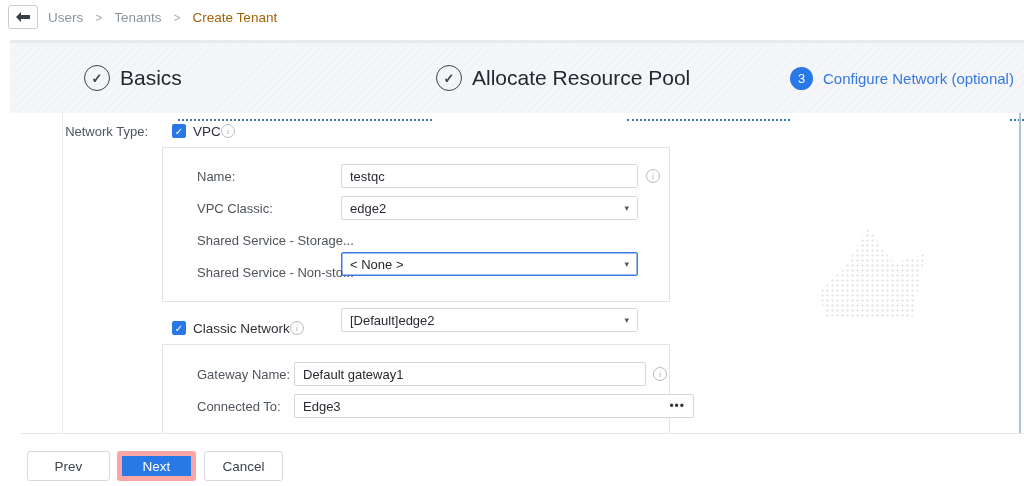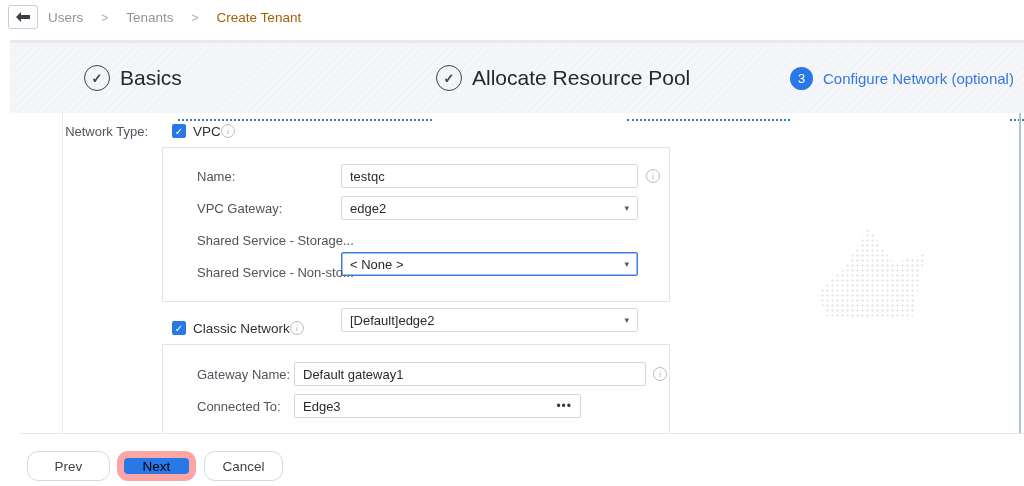--- a/index.html
+++ b/index.html
@@ -4,21 +4,21 @@
 <style>
   * { margin:0; padding:0; box-sizing:border-box; }
   html,body { width:1024px; height:486px; }
   body { font-family:"Liberation Sans", sans-serif; background:#fff; position:relative; overflow:hidden; }
   .abs { position:absolute; }
 
   
   .topbar { left:0; top:0; width:1024px; height:38px; background:#fff; }
   .back-btn { left:8px; top:5px; width:30px; height:24px; background:#fff; border:1px solid #c9ced4;
               border-radius:3px; display:flex; align-items:center; justify-content:center; cursor:pointer; }
-  .breadcrumb { left:48px; top:10px; font-size:13.5px; color:#8d949c; display:flex; gap:18px; align-items:center; }
+  .breadcrumb { left:48px; top:10px; font-size:13.5px; color:#8d949c; display:flex; gap:12px; align-items:center; }
   .breadcrumb .sep { color:#a8afb6; font-size:12px; }
   .crumb-current { color:#a16207; }
 
   
   .stepband { left:10px; top:40px; width:1014px; height:73px; background:#f4f6f9;
               border-top:3px solid #e8ebee;
               background-image:repeating-linear-gradient(135deg, rgba(90,110,130,0.018) 0 2px, transparent 2px 6px); }
   .step { display:flex; align-items:center; gap:10px; position:absolute; top:22px; }
   .step-circle-done { width:26px; height:26px; border:1.6px solid #3e444b; border-radius:50%;
                       display:flex; align-items:center; justify-content:center;
@@ -56,25 +56,25 @@
                     font-size:13px; color:#262b31; font-family:"Liberation Sans", sans-serif; }
   .input { padding:0 8px; width:100%; }
   .select { display:flex; align-items:center; padding:0 28px 0 8px; position:relative; cursor:pointer; }
   .select.focused { border:1px solid #3a7ce8; box-shadow:inset 0 0 0 .5px #3a7ce8; }
   .caret { position:absolute; right:8px; top:7px; font-size:9px; color:#565c63; line-height:1; }
   .ellipsis-btn { position:absolute; right:8px; top:3px; font-size:12px; letter-spacing:1px;
                   color:#33383e; cursor:pointer; line-height:16px; }
 
   
   .footer-sep { left:20px; top:433px; width:1004px; height:1px; background:#e6e9ec; }
-  .btn { position:absolute; top:451px; height:30px; border-radius:11px; font-size:13.5px;
+  .btn { position:absolute; top:451px; height:30px; border-radius:3px; font-size:13.5px;
          display:flex; align-items:center; justify-content:center; cursor:pointer;
          font-family:"Liberation Sans", sans-serif; }
   .btn-ghost { background:#fff; border:1px solid #d6dade; color:#3f454c; }
-  .btn-primary { background:#2878e8; border:7px solid #fca5a5; color:#000000; }
+  .btn-primary { background:#2878e8; border:5px solid #fca5a5; color:#ffffff; }
 </style>
 </head>
 <body>
 
 <div class="abs topbar">
   <div class="abs back-btn">
     <svg width="14" height="10" viewBox="0 0 14 10">
       <path d="M5 0 L5 3 L14 3 L14 7 L5 7 L5 10 L0 5 Z" fill="#3a3f45"></path>
     </svg>
   </div>
@@ -117,21 +117,21 @@
 <div class="abs cb-label" style="left:193px; top:124px;">VPC</div>
 <div class="abs info-icon" style="left:221px; top:124px;">i</div>
 
 <div class="abs panel panel-vpc">
   <div class="abs field-label" style="left:34px; top:21px;">Name:</div>
   <div class="abs" style="left:178px; top:16px; width:297px;">
     <input class="input" value="testqc" style="">
   </div>
   <div class="abs info-icon" style="left:483px; top:21px;">i</div>
 
-  <div class="abs field-label" style="left:34px; top:53px;">VPC Gateway:</div>
+  <div class="abs field-label" style="left:34px; top:53px;">VPC Classic:</div>
   <div class="abs select" style="left:178px; top:48px; width:297px;">
     <span>edge2</span>
     <span class="caret">▾</span>
   </div>
 
   <div class="abs field-label" style="left:34px; top:85px;">Shared Service - Storage...</div>
   <div class="abs select focused" style="left:178px; top:80px; width:297px;">
     <span>&lt; None &gt;</span>
     <span class="caret">▾</span>
   </div>
@@ -150,21 +150,21 @@
 <div class="abs info-icon" style="left:290px; top:321px;">i</div>
 
 <div class="abs panel panel-classic">
   <div class="abs field-label" style="left:34px; top:22px;">Gateway Name:</div>
   <div class="abs" style="left:131px; top:17px; width:352px;">
     <input class="input" value="Default gateway1" style="">
   </div>
   <div class="abs info-icon" style="left:490px; top:22px;">i</div>
 
   <div class="abs field-label" style="left:34px; top:54px;">Connected To:</div>
-  <div class="abs select" style="left:131px; top:49px; width:287px;text-align:center;">
+  <div class="abs select" style="left:131px; top:49px; width:400px;text-align:center;">
     <span>Edge3</span>
     <span class="ellipsis-btn">•••</span>
   </div>
 </div>
 
 <div class="abs footer-sep"></div>
 <div class="btn btn-ghost" style="left:27px; width:83px;">Prev</div>
 <div class="btn btn-primary" style="left:117px; width:79px;">Next</div>
 <div class="btn btn-ghost" style="left:204px; width:79px;">Cancel</div>
 

